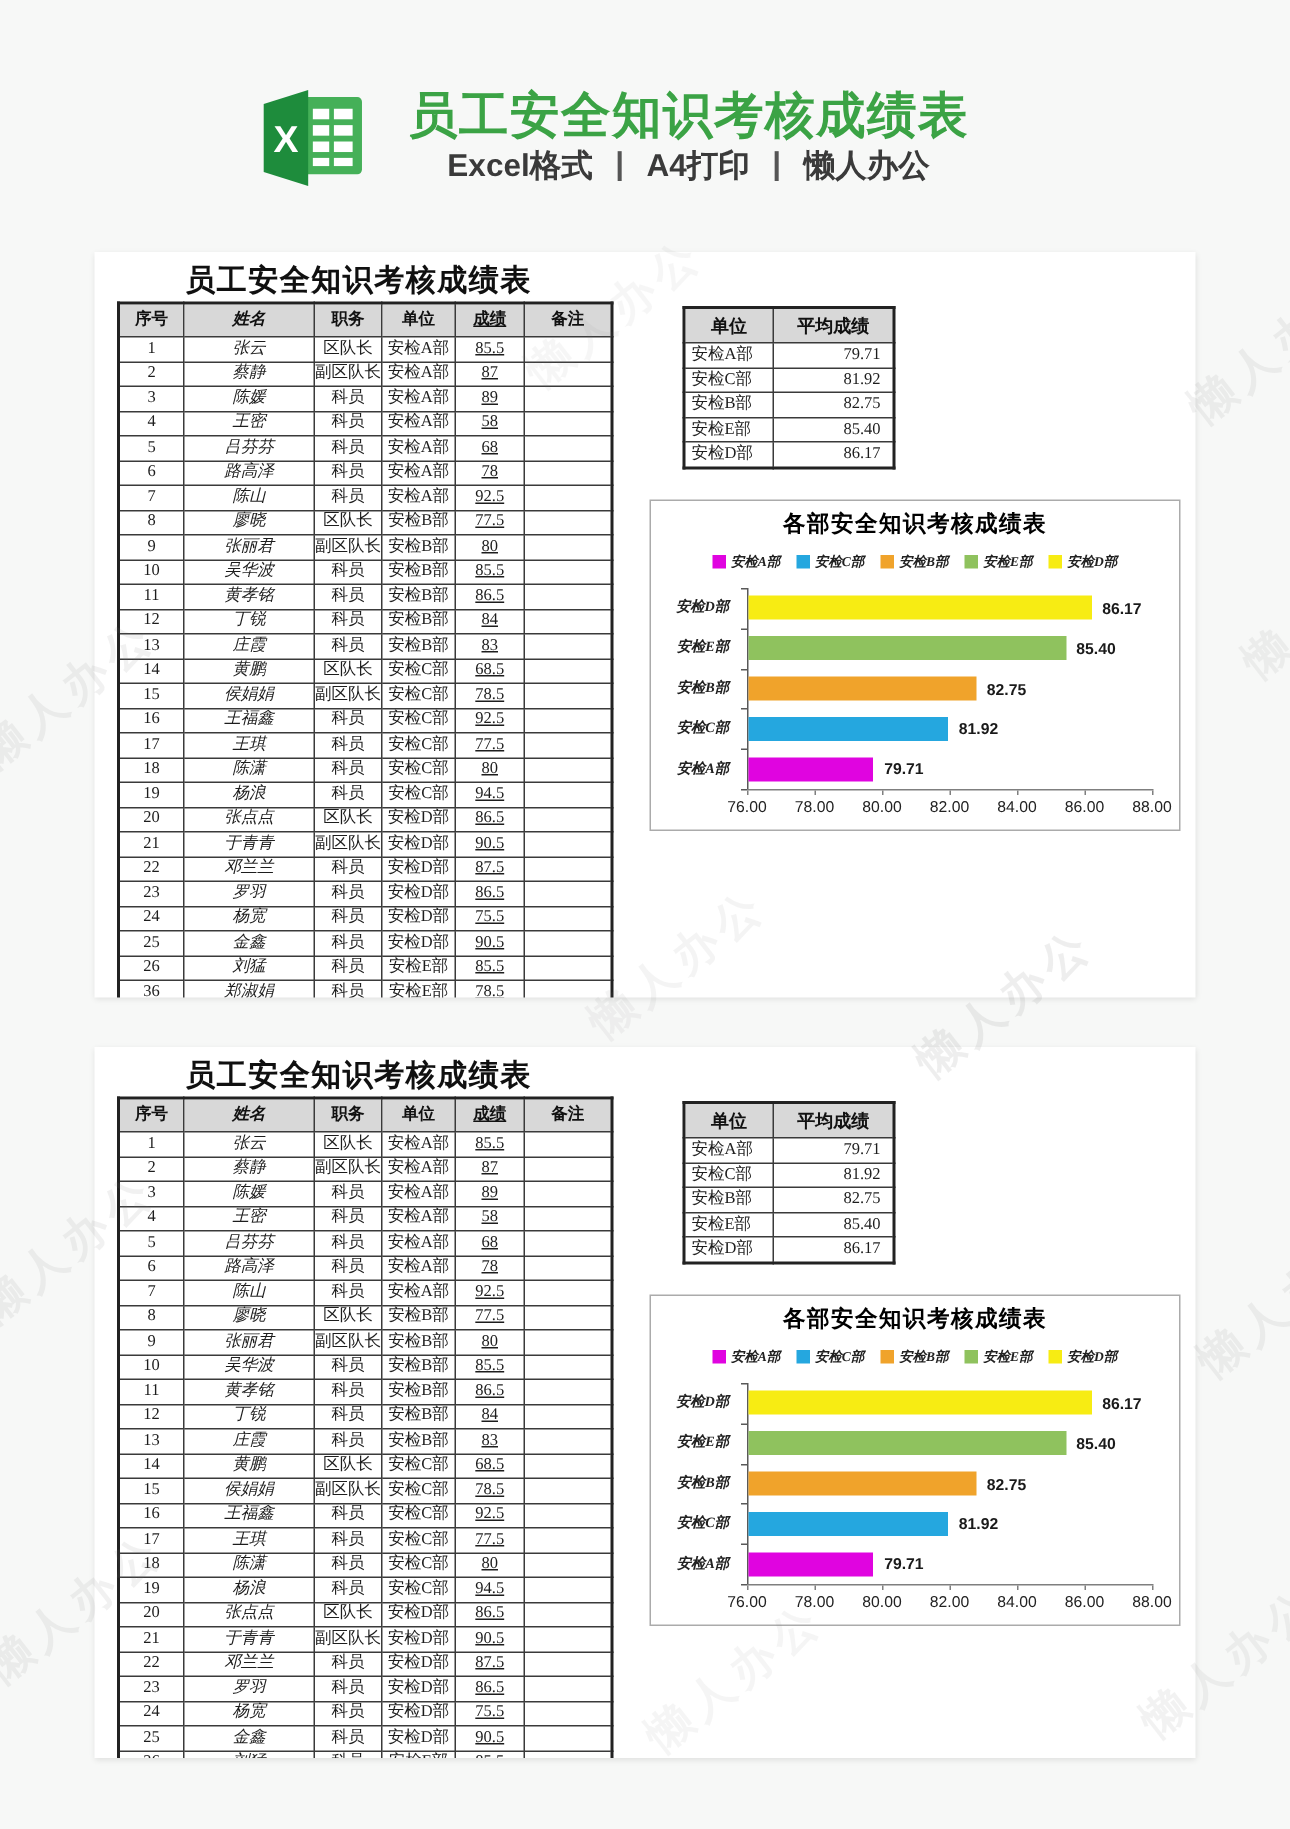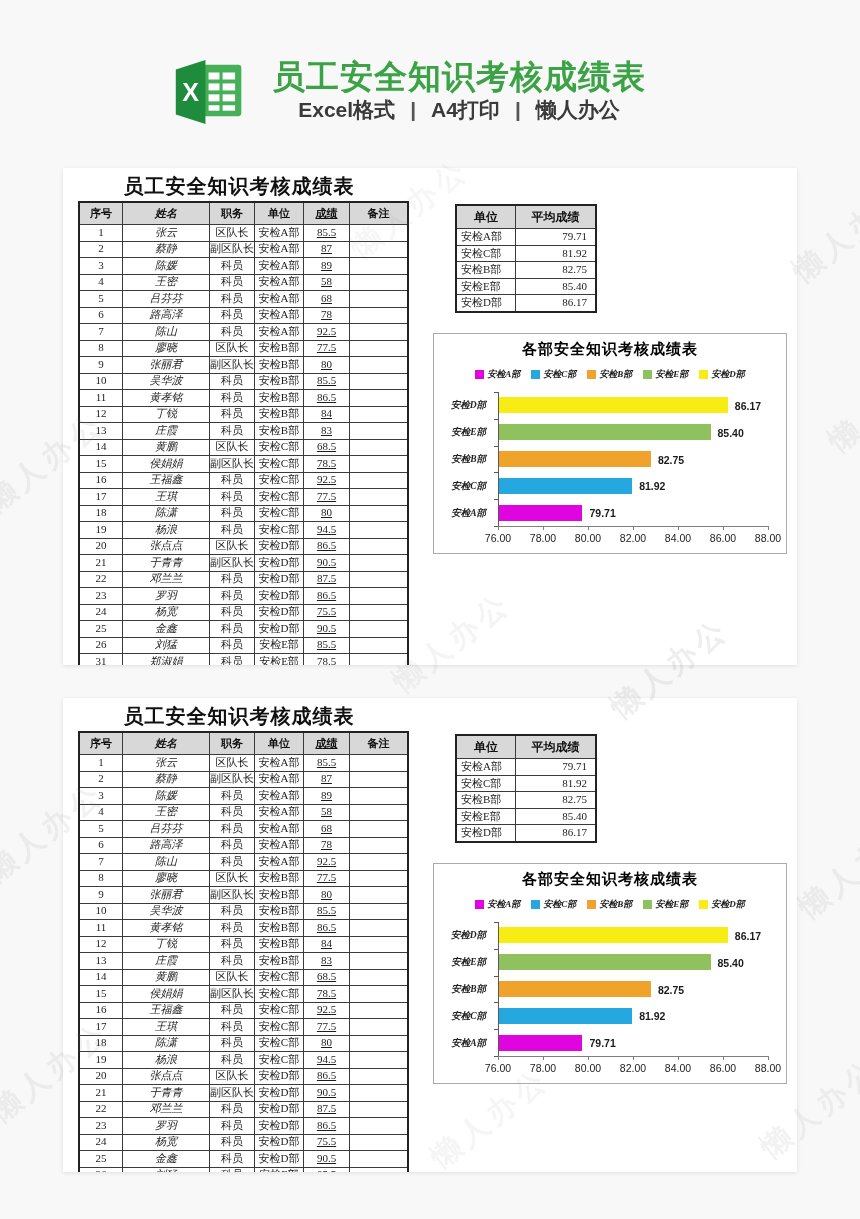--- a/index.html
+++ b/index.html
@@ -322,21 +322,21 @@
           </tr>
           <tr>
             <td>26</td>
             <td>刘猛</td>
             <td>科员</td>
             <td>安检E部</td>
             <td>85.5</td>
             <td></td>
           </tr>
           <tr>
-            <td>31</td>
+            <td>36</td>
             <td>郑淑娟</td>
             <td>科员</td>
             <td>安检E部</td>
             <td>78.5</td>
             <td></td>
           </tr>
         </tbody>
     </table>
 
     <table class="summary-table">

